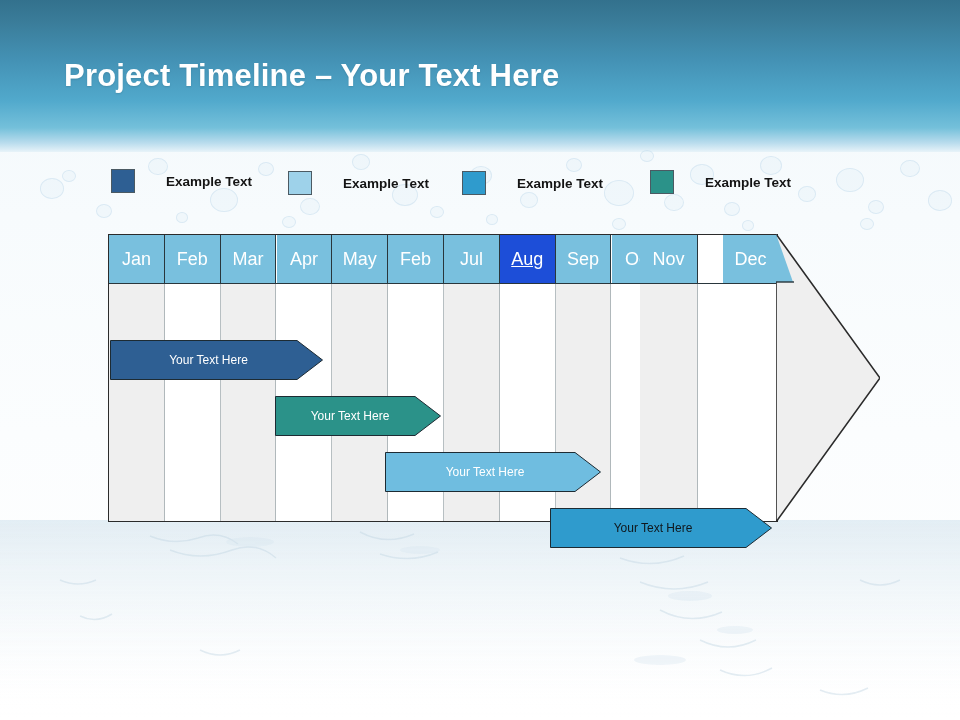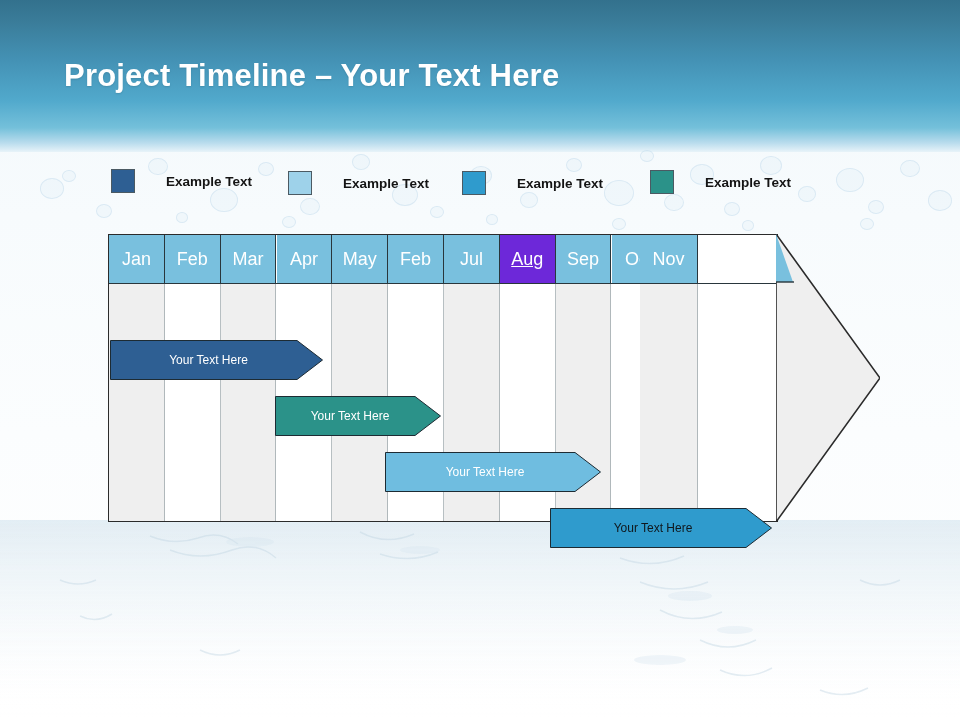--- a/index.html
+++ b/index.html
@@ -294,33 +294,37 @@
         <div class="col" style="left: 279.167px; width: 55.8333px;">
           <div class="divider"></div>
           <div class="col-head" style="background: rgb(121, 192, 222); color: rgb(255, 255, 255);">Feb</div>
         </div>
         <div class="col shade" style="left: 335px; width: 55.8333px;">
           <div class="divider"></div>
           <div class="col-head" style="background: rgb(121, 192, 222); color: rgb(255, 255, 255);">Jul</div>
         </div>
         <div class="col" style="left: 390.833px; width: 55.8333px;">
           <div class="divider"></div>
-          <div class="col-head" style="background: #6d28d9; color: rgb(255, 255, 255); text-decoration: underline;">Aug</div>
+          <div class="col-head" style="background: #1d4ed8; color: rgb(255, 255, 255); text-decoration: underline;">Aug</div>
         </div>
         <div class="col shade" style="left: 446.667px; width: 55.8333px;">
           <div class="divider"></div>
           <div class="col-head" style="background: rgb(121, 192, 222); color: rgb(255, 255, 255);">Sep</div>
         </div>
         <div class="col" style="left: 502.5px; width: 55.8333px;">
           <div class="divider"></div>
           <div class="col-head" style="background: rgb(121, 192, 222); color: rgb(255, 255, 255);">Oct</div>
         </div>
         <div class="col shade" style="left: 531px; width: 58px;">
           <div class="divider"></div>
           <div class="col-head" style="background: rgb(121, 192, 222); color: rgb(255, 255, 255);">Nov</div>
+        </div>
+        <div class="col" style="left: 614.167px; width: 55.8333px;">
+          <div class="divider"></div>
+          <div class="col-head" style="background: rgb(121, 192, 222); color: rgb(255, 255, 255);">Dec</div>
         </div>
         <div class="head-underline"></div>
       </div>
     <svg class="arrow-tip" viewBox="0 0 104 288" preserveAspectRatio="none">
       <polygon id="tip-body" points="0,0 0,288 104,144" fill="#efefef" stroke="#2b2b2b" stroke-width="1.6"></polygon>
       <polygon id="tip-head" points="0,0 0,48 17,48" fill="#79c0de"></polygon>
       <line x1="0" y1="48" x2="18" y2="48" stroke="#29363c" stroke-width="1.4"></line>
     </svg>
     <div id="bars">
         <div class="bar" style="left: 2px; top: 106px; width: 213px; height: 40px;">

